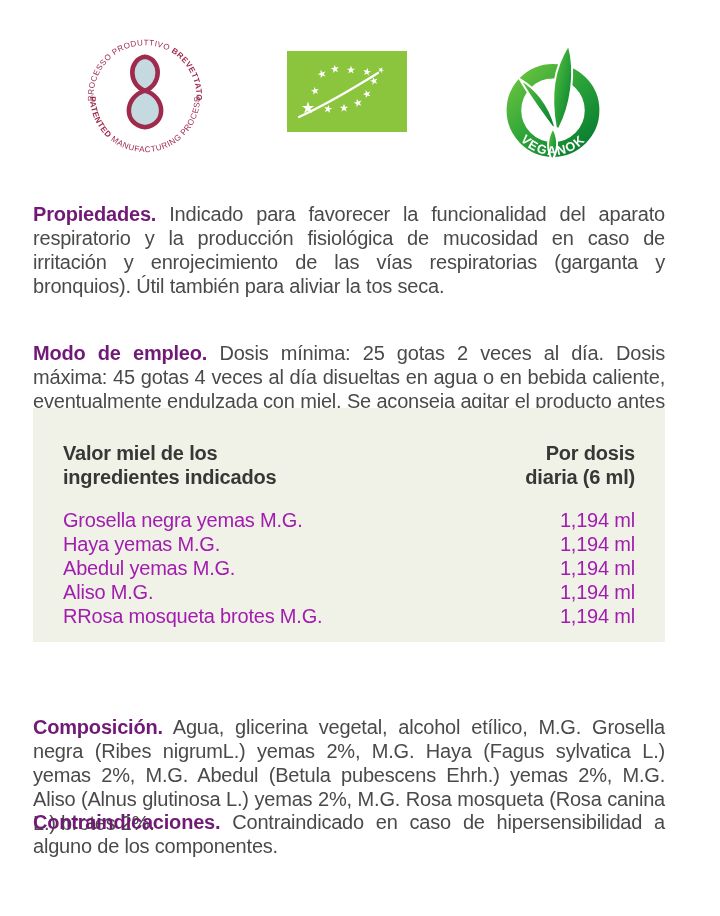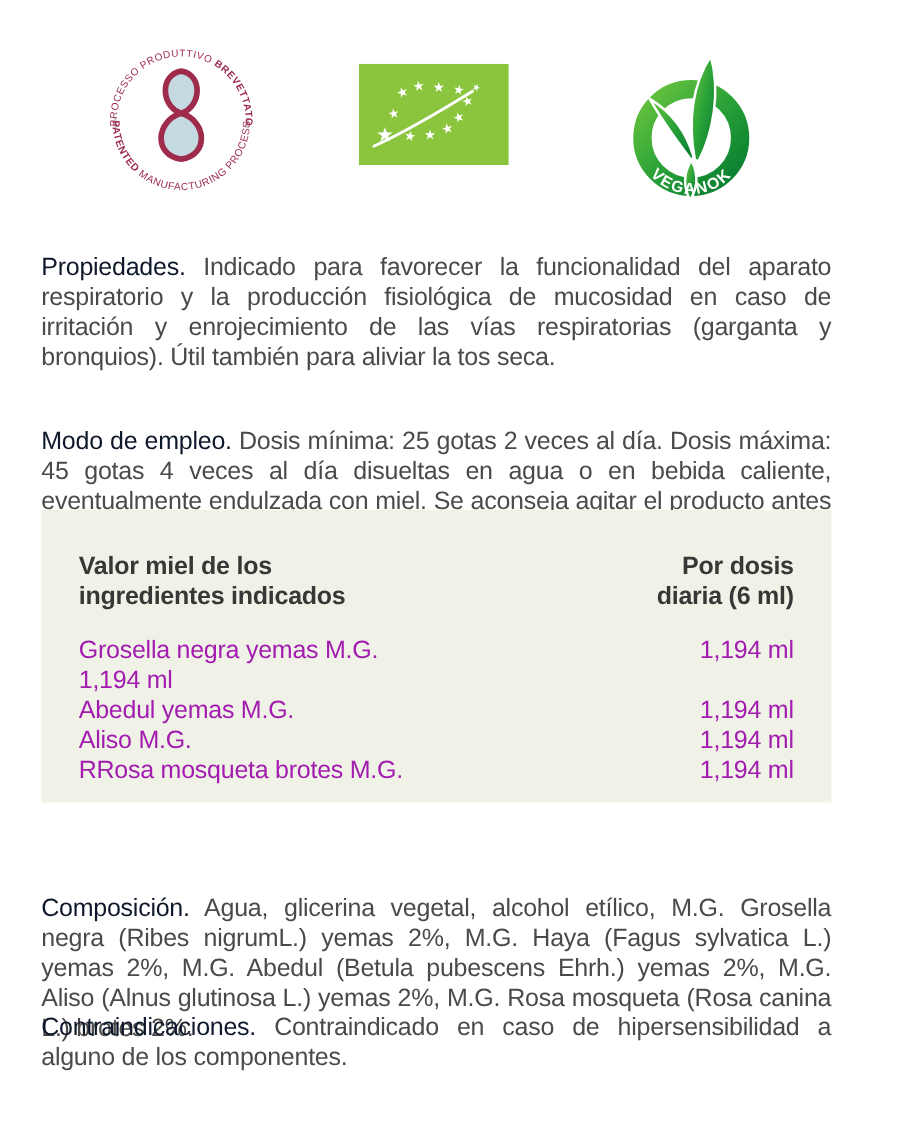--- a/index.html
+++ b/index.html
@@ -9,21 +9,21 @@
     color:#4a4a49; overflow:hidden;
   }
   .badge { position:absolute; }
   .badge svg { display:block; }
 
   .para {
     position:absolute; left:33px; width:632px;
     font-size:20px; line-height:24px; letter-spacing:-0.2px;
     text-align:justify; color:#4a4a49;
   }
-  .para .lead { font-weight:normal; color:#0f172a; }
+  .para .lead { font-weight:bold; color:#701a75; }
 
   .databox {
     position:absolute; left:33px; top:408px; width:632px; height:234px;
     background:#f0f1e7; box-sizing:border-box; padding:33px 30px 0 30px;
   }
   .tbl-head {
     display:flex; justify-content:space-between;
     font-size:20px; line-height:24px; font-weight:bold; color:#373736;
     letter-spacing:-0.2px;
   }
@@ -120,20 +120,21 @@
         <div>Por dosis</div>
         <div>diaria (6 ml)</div>
       </div>
     </div>
     <div class="tbl-rows">
       <div class="tbl-row">
         <span class="ing">Grosella negra yemas M.G.</span>
         <span class="amt">1,194 ml</span>
       </div>
       <div class="tbl-row">
+        <span class="ing">Haya yemas M.G.</span>
         <span class="amt">1,194 ml</span>
       </div>
       <div class="tbl-row">
         <span class="ing">Abedul yemas M.G.</span>
         <span class="amt">1,194 ml</span>
       </div>
       <div class="tbl-row">
         <span class="ing">Aliso M.G.</span>
         <span class="amt">1,194 ml</span>
       </div>

